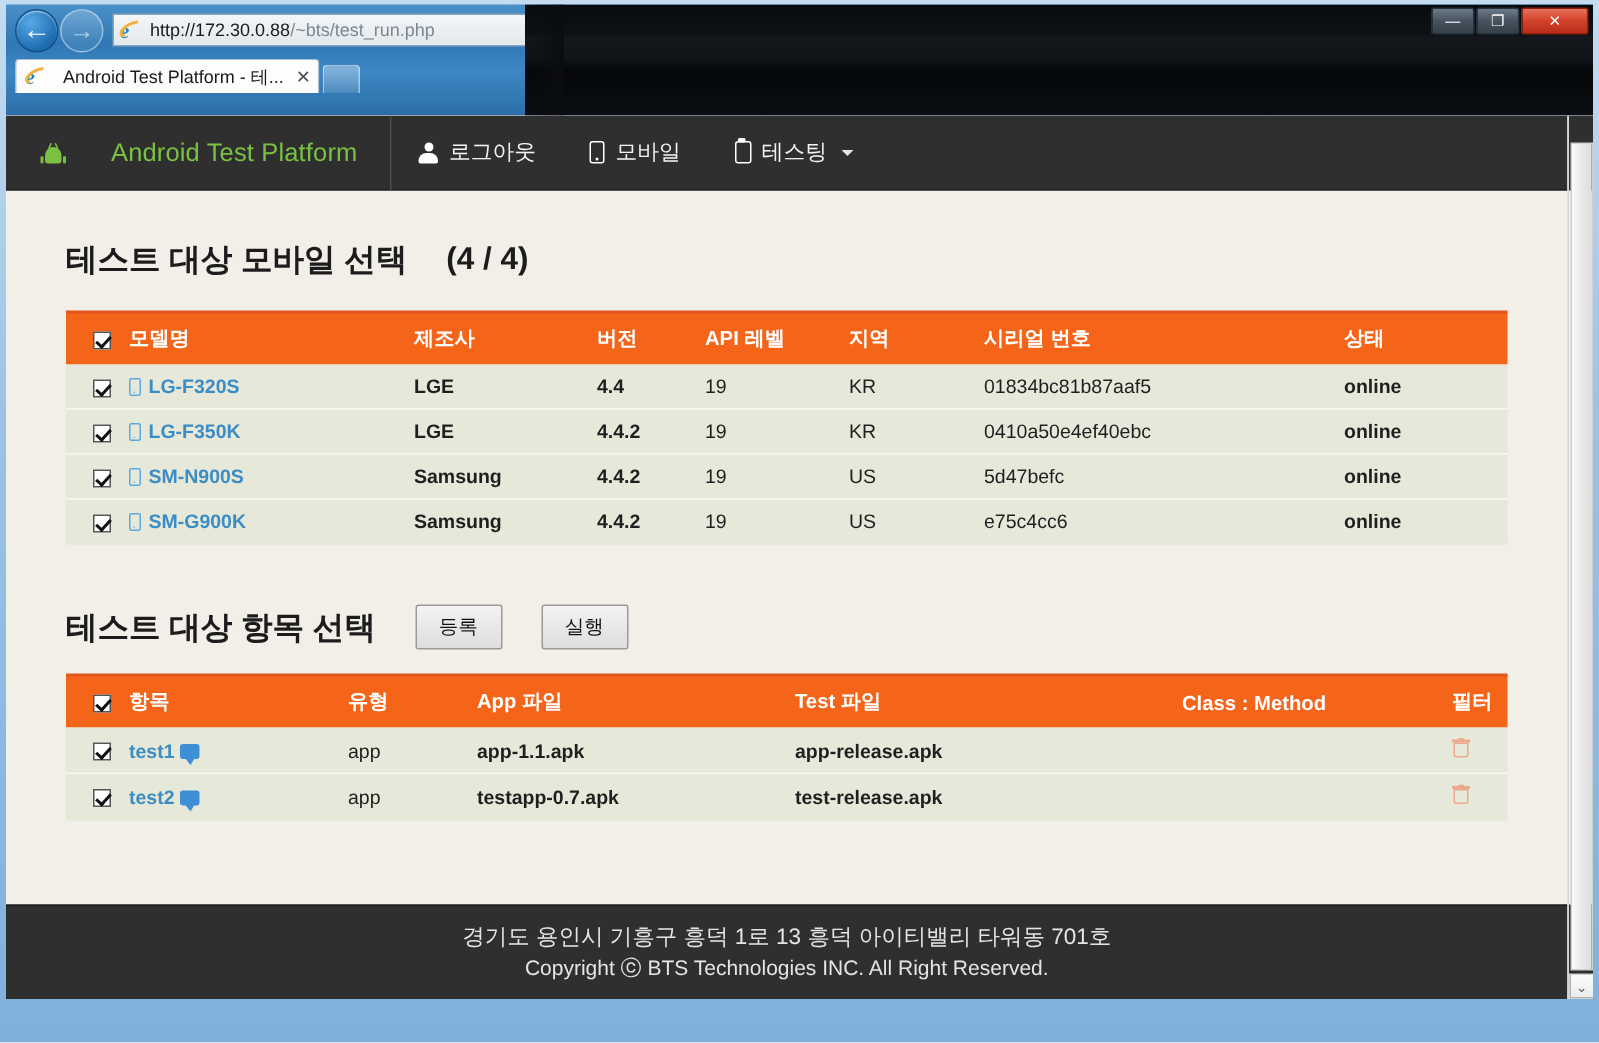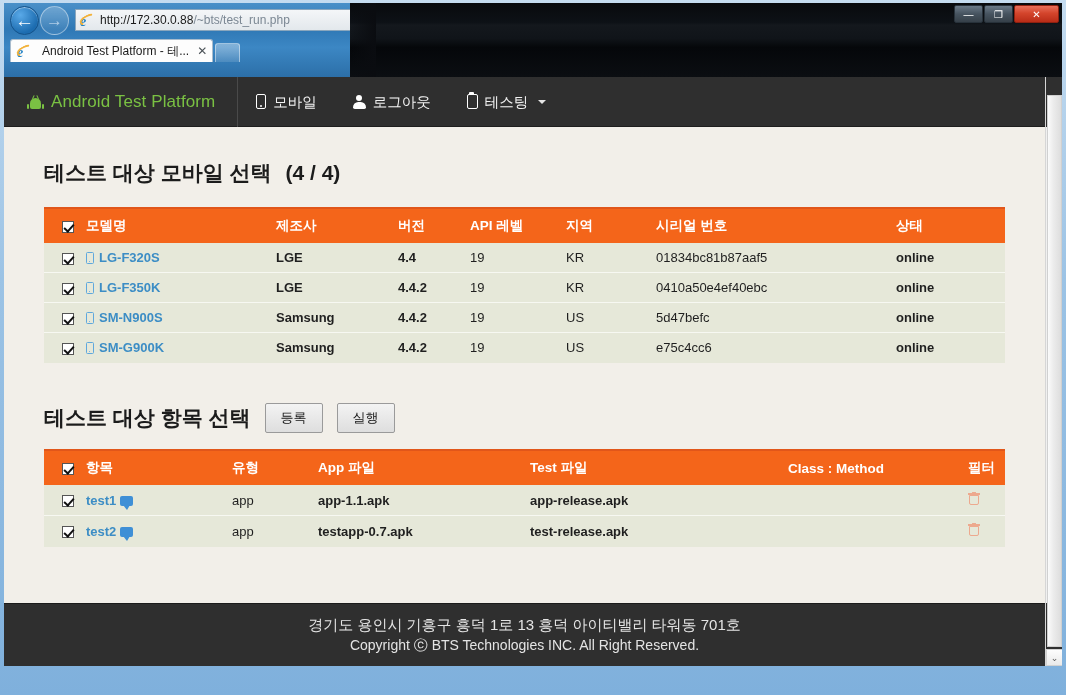--- a/index.html
+++ b/index.html
@@ -136,21 +136,21 @@
   
   #sitenav {
     height: 50px; background: #2f2f2f; display: flex; align-items: center;
     padding-left: 24px; border-bottom: 1px solid #1e1e1e;
   }
   #brand {
     display: flex; align-items: center; gap: 8px; padding-right: 22px;
     border-right: 1px solid #4a4a4a; height: 50px;
   }
   #brand-text {
-    color: #7ac143; font-size: 17px; letter-spacing: .1px;
+    color: #7ac143; font-size: 17px; letter-spacing: .1px; margin-left: 23px;
   }
   .android-bot { width: 15px; height: 14px; position: relative; flex: none; }
   .android-bot .head {
     position: absolute; left: 2px; top: 3px; width: 11px; height: 6px;
     background: #7ac143; border-radius: 6px 6px 0 0;
   }
   .android-bot .body {
     position: absolute; left: 2px; top: 9px; width: 11px; height: 5px;
     background: #7ac143; border-radius: 0 0 2px 2px;
   }
@@ -200,21 +200,21 @@
   .caret-dn {
     width: 0; height: 0; border-left: 4px solid transparent;
     border-right: 4px solid transparent; border-top: 4px solid #e6e6e6;
     margin-left: 3px;
   }
 
   
   #content { padding: 0 40px; }
   .section-title {
     font-size: 21px; font-weight: bold; color: #1c1c1c;
-    display: flex; align-items: center; gap: 14px;
+    display: flex; align-items: center; gap: 26px;
   }
   .section-title .count { font-weight: bold; }
   #title-devices { padding-top: 32px; padding-bottom: 20px; }
   #title-tests { padding-top: 40px; padding-bottom: 16px; }
 
   .btn {
     font-size: 13px; color: #111; padding: 5px 15px;
     background: linear-gradient(to bottom,#f3f3f3,#dedede);
     border: 1px solid #9a9a9a; border-radius: 2px;
     font-family: "Liberation Sans", sans-serif;
@@ -400,26 +400,26 @@
               <span class="ant-r"></span>
             <span class="head"></span>
               <span class="body"></span>
             <span class="arm-l"></span>
               <span class="arm-r"></span>
           </span>
           <span id="brand-text">Android Test Platform</span>
         </div>
 
         <a class="nav-link">
+          <span class="nav-ico ico-user"></span>
+          <span>로그아웃</span>
+        </a>
+        <a class="nav-link">
           <span class="nav-ico ico-phone"></span>
           <span>모바일</span>
-        </a>
-        <a class="nav-link">
-          <span class="nav-ico ico-user"></span>
-          <span>로그아웃</span>
         </a>
         <a class="nav-link">
           <span class="nav-ico ico-clip"></span>
           <span>테스팅</span>
           <span class="caret-dn"></span>
         </a>
       </div>
 
       <div id="content">
 

